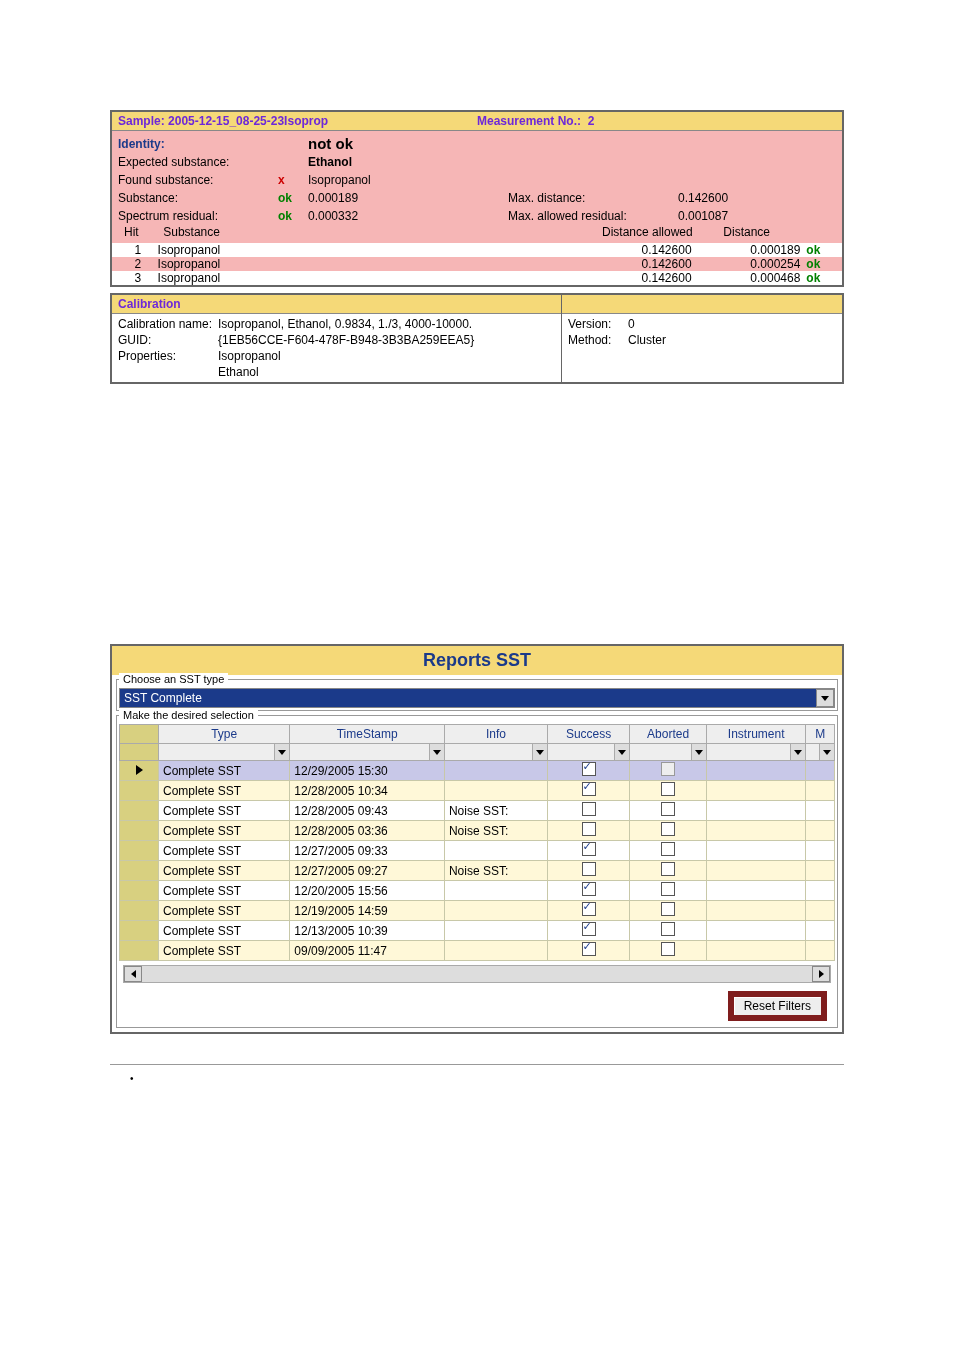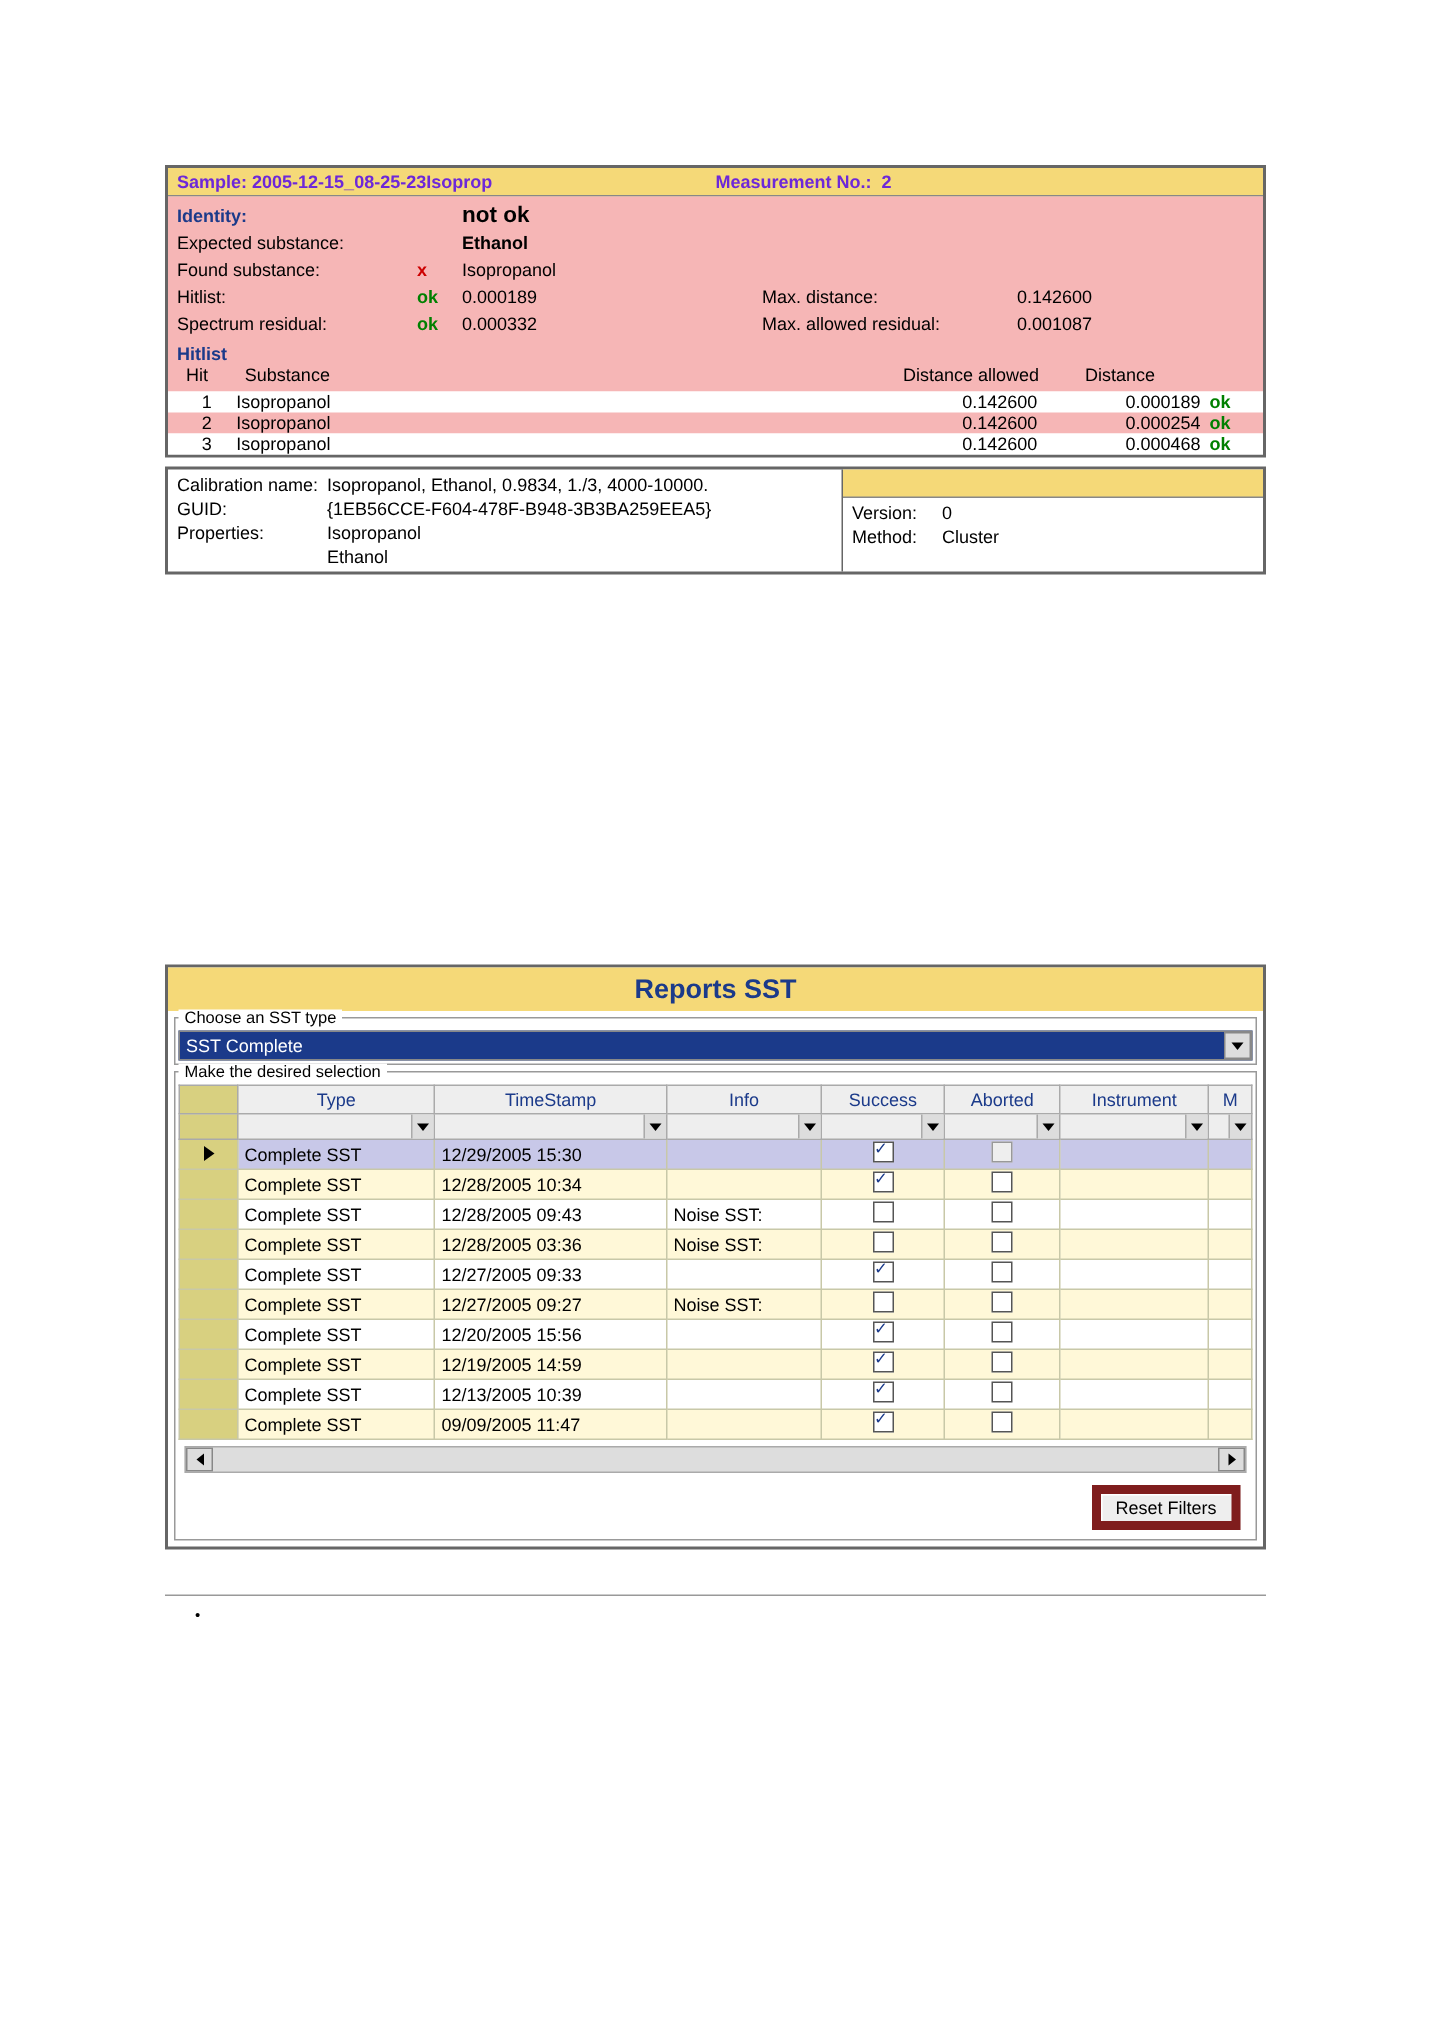--- a/index.html
+++ b/index.html
@@ -112,37 +112,36 @@
           </div>
           <div class="identity-row">
             <div class="col-lab">Found substance:</div>
             <div class="col-st red b">x</div>
             <div class="col-val">Isopropanol</div>
             <div class="col-sp"></div>
             <div class="col-lab2"></div>
             <div class="col-val2"></div>
           </div>
           <div class="identity-row">
-            <div class="col-lab">Hitlist:</div>
+            <div class="col-lab">Substance:</div>
             <div class="col-st grn">ok</div>
             <div class="col-val">0.000189</div>
             <div class="col-sp"></div>
             <div class="col-lab2">Max. distance:</div>
             <div class="col-val2">0.142600</div>
           </div>
           <div class="identity-row">
             <div class="col-lab">Spectrum residual:</div>
             <div class="col-st grn">ok</div>
             <div class="col-val">0.000332</div>
             <div class="col-sp"></div>
             <div class="col-lab2">Max. allowed residual:</div>
             <div class="col-val2">0.001087</div>
           </div>
         </div>
-  <div class="b blue" style="margin-top:4px">Hitlist</div>
   <div class="hitlist-hdr">
    <div class="hl-hit">Hit</div>
    <div class="hl-sub">Substance</div>
    <div class="hl-da">Distance allowed</div>
    <div class="hl-d">Distance</div>
    <div class="hl-ok"></div>
   </div>
  </div>
  <div id="hitrows">
         <div class="hit-row odd">
@@ -164,20 +163,21 @@
           <div class="c2">Isopropanol</div>
           <div class="c3">0.142600</div>
           <div class="c4">0.000468</div>
           <div class="c5 grn">ok</div>
         </div>
       </div>
 </div>
 
 <div class="cal">
  <div class="cal-left">
+  <div class="cal-hdr b dkred">Calibration</div>
   <div class="cal-body" id="calrows">
           <div class="cal-row">
             <div class="cal-lab">Calibration name:</div>
             <div class="cal-val">Isopropanol, Ethanol, 0.9834, 1./3, 4000-10000.</div>
           </div>
           <div class="cal-row">
             <div class="cal-lab">GUID:</div>
             <div class="cal-val">{1EB56CCE-F604-478F-B948-3B3BA259EEA5}</div>
           </div>
           <div class="cal-row">

